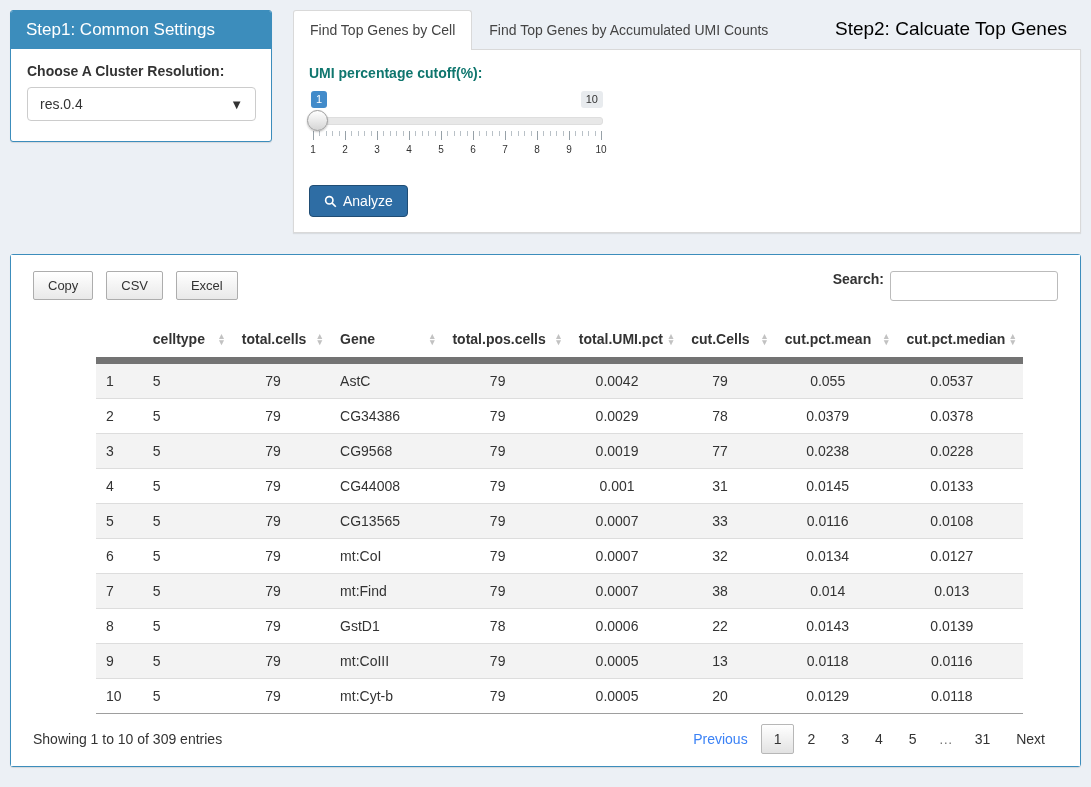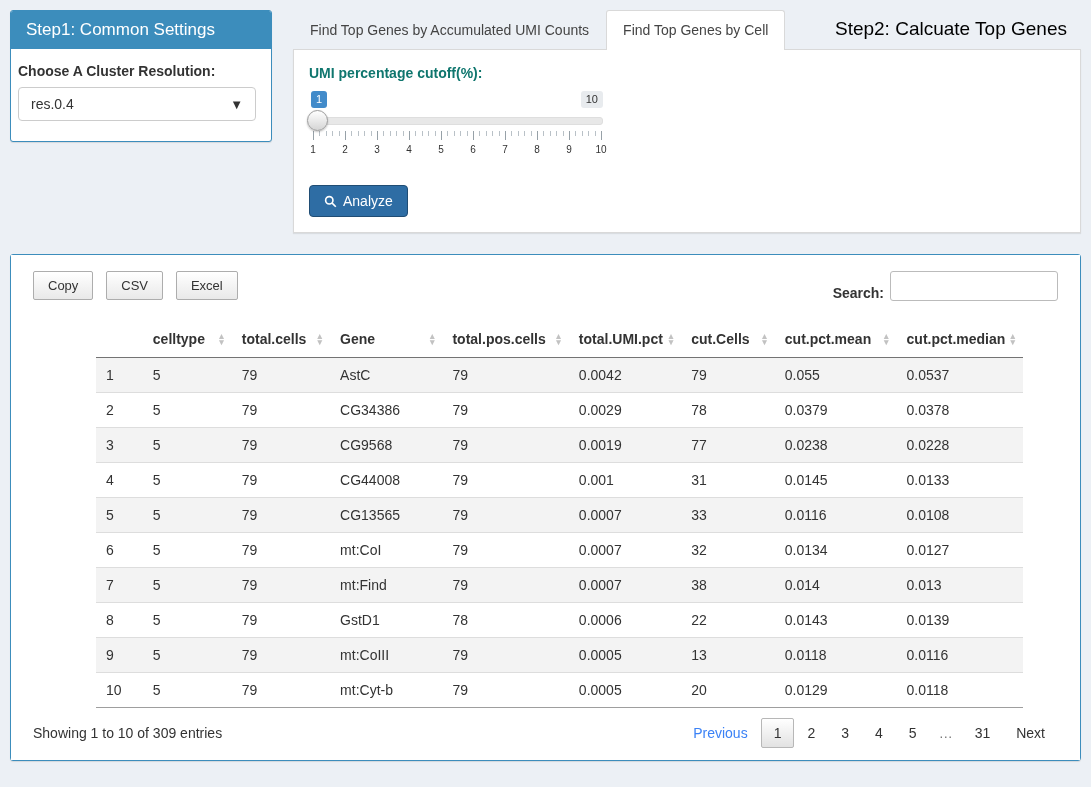--- a/index.html
+++ b/index.html
@@ -10,21 +10,21 @@
     font-size:14px;
     color:#333;
     overflow:hidden;
   }
   .top-row { display:flex; padding:10px 10px 0 10px; gap:21px; align-items:flex-start; }
 
   
   .box { background:#fff; border:1px solid #3c8dbc; border-radius:3px; box-shadow:0 1px 1px rgba(0,0,0,.1); }
   .step1-box { width:262px; flex:0 0 262px; }
   .box-header { background:#3c8dbc; color:#fff; padding:9px 15px; font-size:17px; border-radius:2px 2px 0 0; }
-  .step1-body { padding:14px 15px 20px 7px; }
+  .step1-body { padding:14px 15px 20px 16px; }
   .control-label { display:block; font-weight:bold; color:#333; margin-bottom:8px; font-size:14px; }
   .select-input {
     width:100%; height:34px; background:#fff; border:1px solid #ccc; border-radius:4px;
     display:flex; align-items:center; justify-content:space-between; padding:0 12px; cursor:pointer;
   }
   .select-caret { font-size:13px; color:#333; }
 
   
   .tab-panel { flex:1; }
   .tab-header { display:flex; align-items:stretch; position:relative; }
@@ -57,36 +57,36 @@
   .results-header { display:flex; align-items:center; justify-content:space-between; border-radius:2px 2px 0 0; }
   .collapse-btn { cursor:pointer; font-size:16px; padding:0 6px; }
   .results-body { padding:16px 12px 12px 12px; background:#fff; }
 
   .dt-top { display:flex; justify-content:space-between; align-items:flex-start; margin-bottom:20px; padding:0 10px; }
   .dt-button {
     font-size:13px; color:#333; padding:6px 14px; margin-right:9px; cursor:pointer;
     border:1px solid #adadad; border-radius:2px; background:linear-gradient(#ffffff,#e9e9e9);
     font-family:"Liberation Sans", sans-serif;
   }
-  .dt-search { display:flex; align-items:flex-end; }
+  .dt-search { display:flex; align-items:flex-start; }
   .dt-search label { font-weight:bold; }
   .search-input { width:168px; height:30px; border:1px solid #bbb; border-radius:3px; margin-left:6px; padding:4px 8px; font-size:14px; font-family:"Liberation Sans", sans-serif; }
 
   .results-table { border-collapse:collapse; margin-left:73px; width:calc(100% - 118px); border-bottom:1px solid #9e9e9e; table-layout:fixed; }
   .results-table th {
     font-weight:bold; font-size:14px; color:#333; text-align:left;
-    padding:10px 26px 10px 10px; border-bottom:1px solid #737373; position:relative; cursor:pointer; white-space:nowrap;
+    padding:10px 26px 10px 10px; border-bottom:7px solid #737373; position:relative; cursor:pointer; white-space:nowrap;
   }
   .sort-arrows { position:absolute; right:8px; top:50%; transform:translateY(-50%); display:flex; flex-direction:column; }
   .sort-arrows i { font-style:normal; font-size:9px; line-height:6px; color:#c2c2c2; }
   .results-table td { font-size:14px; padding:9px 10px; border-top:1px solid #ddd; white-space:nowrap; overflow:hidden; }
   .results-table tbody tr:first-child td { border-top:none; }
   tr.odd { background:#f3f3f3; }
   tr.even { background:#fff; }
-  td.num { text-align:left; padding-right:26px; }
+  td.num { text-align:center; padding-right:26px; }
   th.c0, td.c0 { width:5%; }
   th.c1, td.c1 { width:9.5%; }
   th.c2, td.c2 { width:10.5%; }
   th.c3, td.c3 { width:12%; }
   th.c4, td.c4 { width:13.5%; }
   th.c5, td.c5 { width:12%; }
   th.c6, td.c6 { width:10%; }
   th.c7, td.c7 { width:13%; }
   th.c8, td.c8 { width:13.5%; }
 
@@ -110,22 +110,22 @@
       <label class="control-label">Choose A Cluster Resolution:</label>
       <div class="select-input">
         <span>res.0.4</span>
         <span class="select-caret">▼</span>
       </div>
     </div>
   </div>
 
   <div class="tab-panel">
     <div class="tab-header">
+      <div class="tab active">Find Top Genes by Cell</div>
       <div class="tab">Find Top Genes by Accumulated UMI Counts</div>
-      <div class="tab active">Find Top Genes by Cell</div>
       <div class="tab-title">Step2: Calcuate Top Genes</div>
     </div>
     <div class="tab-body">
       <div class="slider-label">UMI percentage cutoff(%):</div>
       <div class="slider">
         <span class="irs-from">1</span>
         <span class="irs-max">10</span>
         <div class="irs-track"></div>
         <div class="irs-handle"></div>
         <div class="irs-grid">

